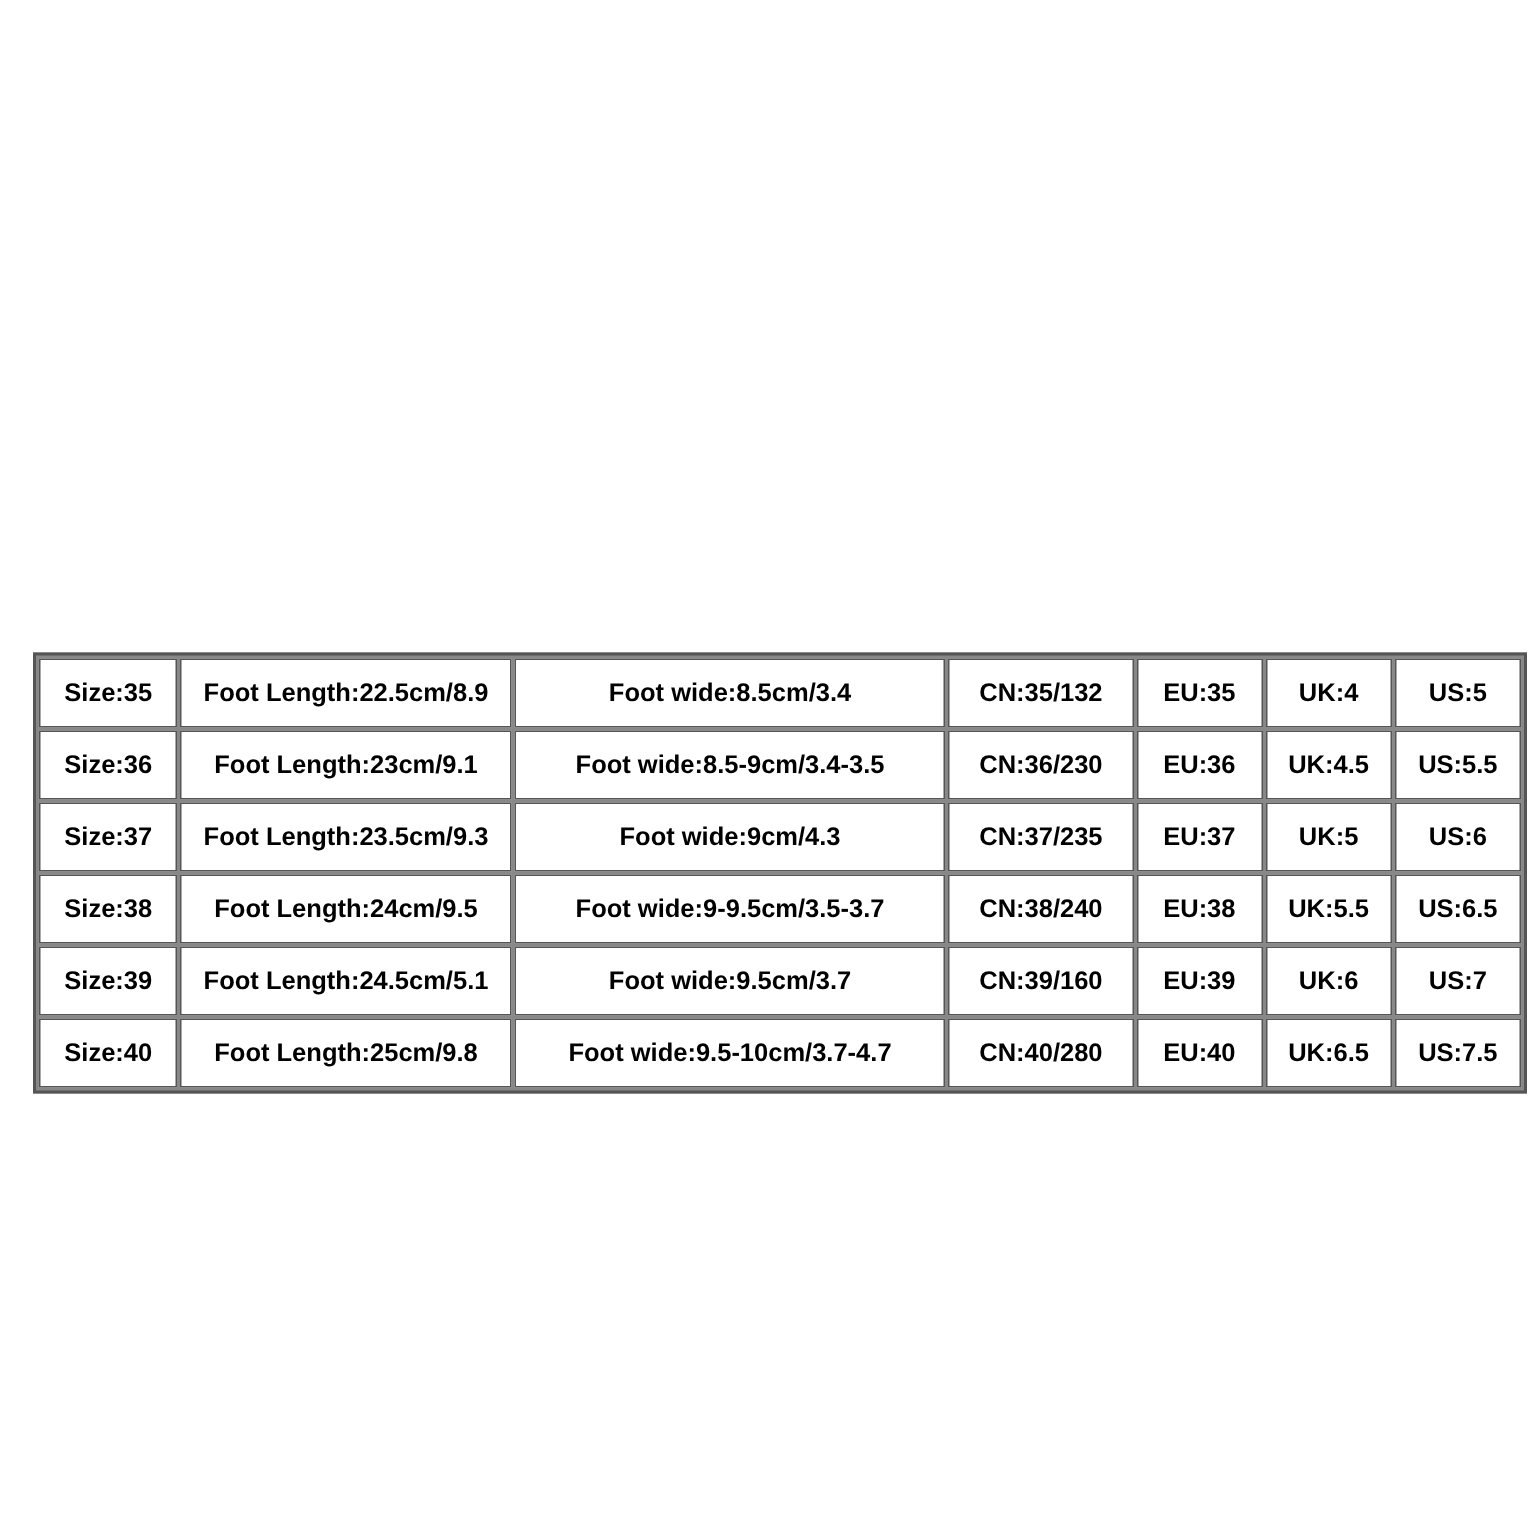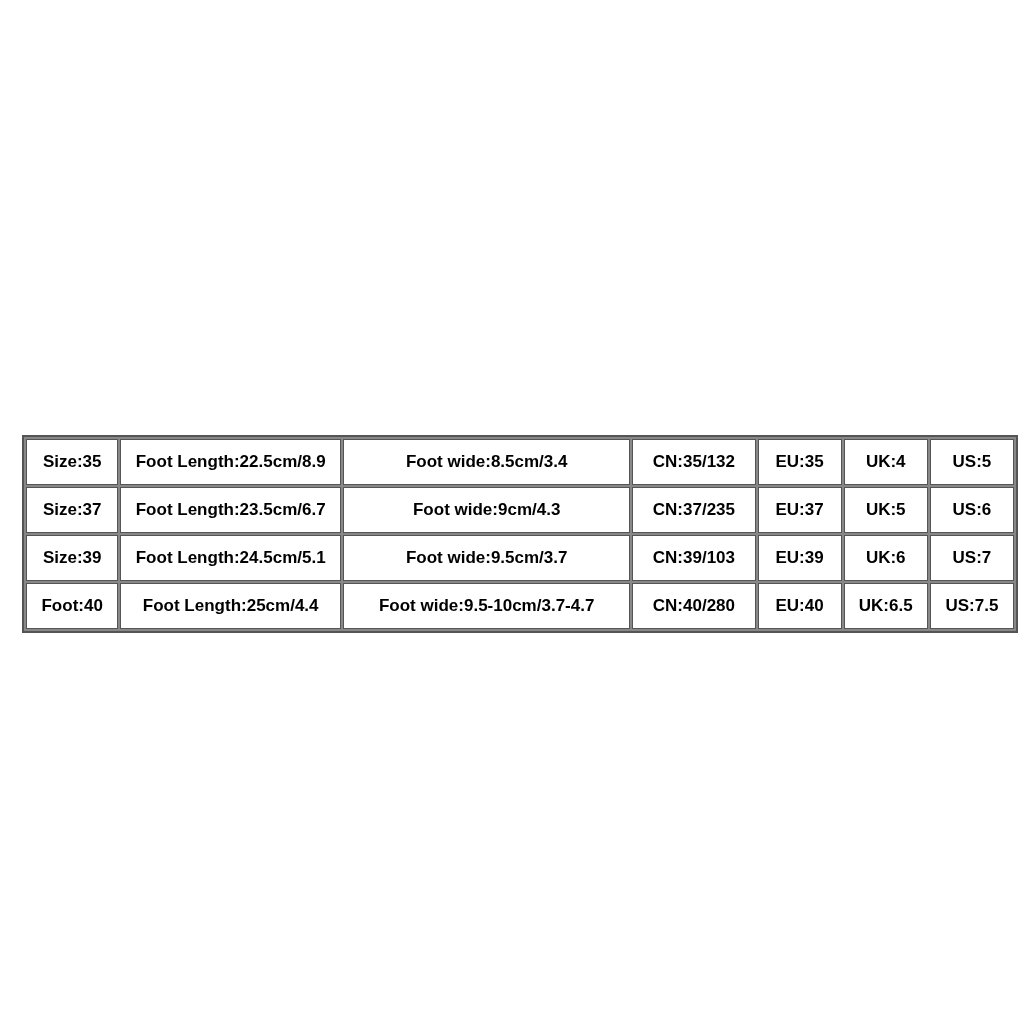--- a/index.html
+++ b/index.html
@@ -68,40 +68,58 @@
         <tr>
           <td>Size:35</td>
           <td>Foot Length:22.5cm/8.9</td>
           <td>Foot wide:8.5cm/3.4</td>
           <td>CN:35/132</td>
           <td>EU:35</td>
           <td>UK:4</td>
           <td>US:5</td>
         </tr>
         <tr>
+          <td>Size:36</td>
+          <td>Foot Length:23cm/9.1</td>
+          <td>Foot wide:8.5-9cm/3.4-3.5</td>
+          <td>CN:36/230</td>
+          <td>EU:36</td>
+          <td>UK:4.5</td>
+          <td>US:5.5</td>
+        </tr>
+        <tr>
           <td>Size:37</td>
-          <td>Foot Length:23.5cm/6.7</td>
+          <td>Foot Length:23.5cm/9.3</td>
           <td>Foot wide:9cm/4.3</td>
           <td>CN:37/235</td>
           <td>EU:37</td>
           <td>UK:5</td>
           <td>US:6</td>
         </tr>
         <tr>
+          <td>Size:38</td>
+          <td>Foot Length:24cm/9.5</td>
+          <td>Foot wide:9-9.5cm/3.5-3.7</td>
+          <td>CN:38/240</td>
+          <td>EU:38</td>
+          <td>UK:5.5</td>
+          <td>US:6.5</td>
+        </tr>
+        <tr>
           <td>Size:39</td>
           <td>Foot Length:24.5cm/5.1</td>
           <td>Foot wide:9.5cm/3.7</td>
-          <td>CN:39/103</td>
+          <td>CN:39/160</td>
           <td>EU:39</td>
           <td>UK:6</td>
           <td>US:7</td>
         </tr>
         <tr>
-          <td>Foot:40</td>
-          <td>Foot Length:25cm/4.4</td>
+          <td>Size:40</td>
+          <td>Foot Length:25cm/9.8</td>
           <td>Foot wide:9.5-10cm/3.7-4.7</td>
           <td>CN:40/280</td>
           <td>EU:40</td>
           <td>UK:6.5</td>
           <td>US:7.5</td>
         </tr>
       </tbody>
     </table>
   </div>
 </div>

